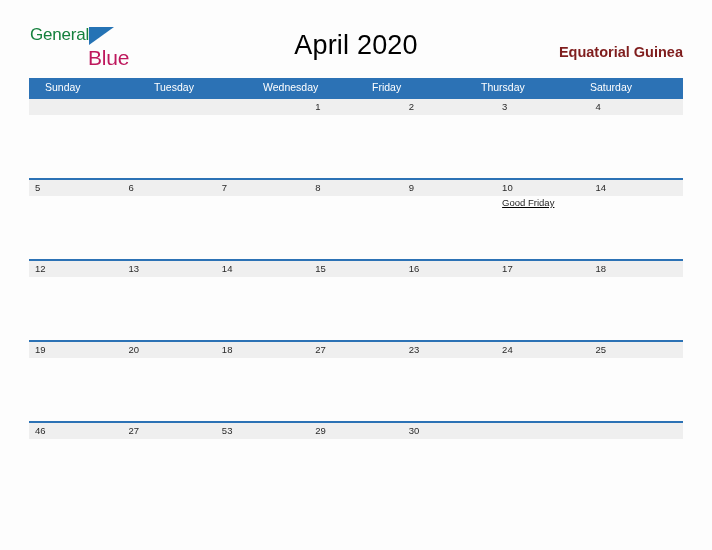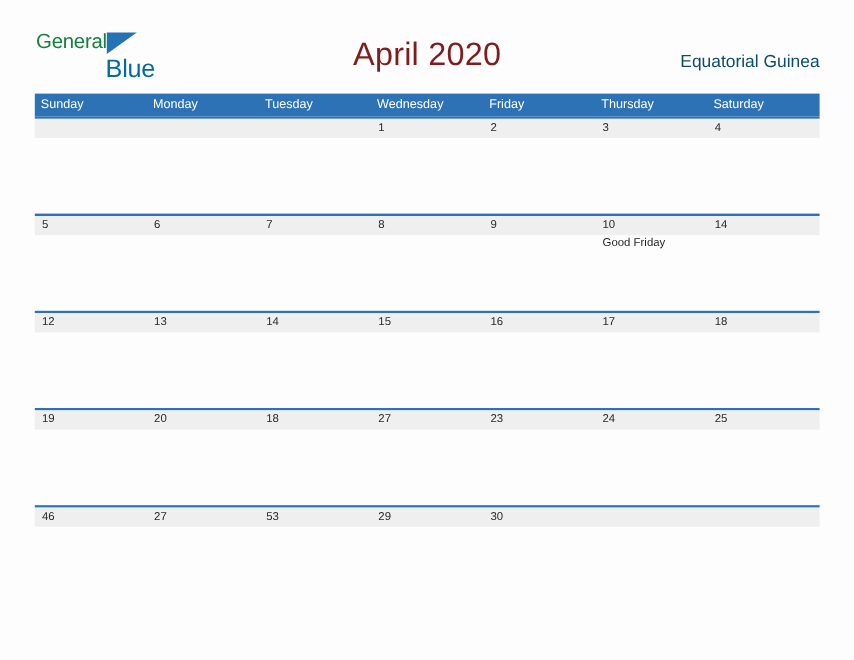--- a/index.html
+++ b/index.html
@@ -48,43 +48,43 @@
     margin-left: 0px;
     margin-top: 1px;
     border-left: 25px solid #2573b5;
     border-bottom: 18px solid transparent;
   }
   .brand-blue {
     position: absolute;
     left: 58px;
     top: 21px;
     font-size: 21px;
-    color: #0369a1;
+    color: #be185d;
     letter-spacing: -0.2px;
   }
 
   .title {
     position: absolute;
     left: 0;
     right: 0;
     top: 30px;
     text-align: center;
     font-size: 27px;
-    color: #7f1d1d;
+    color: #000000;
     font-weight: 400;
     letter-spacing: 0.2px;
   }
 
   .subtitle {
     position: absolute;
     right: 29px;
     top: 44px;
     font-size: 14.5px;
-    color: #0c4a6e;
-    font-weight: 400;
+    color: #7f1d1d;
+    font-weight: 700;
     text-align: right;
   }
 
   
   .calendar {
     position: absolute;
     left: 29px;
     top: 78px;
     width: 654px;
   }
@@ -93,21 +93,21 @@
     display: flex;
     width: 654px;
     height: 19px;
     background: #2c72b5;
   }
   .weekday-cell {
     flex: 1 1 0;
     color: #ffffff;
     font-size: 10.5px;
     line-height: 19px;
-    padding-left: 5px;
+    padding-left: 16px;
     white-space: nowrap;
     overflow: hidden;
   }
 
   .week-row {
     width: 654px;
     height: 81px;
     border-top: 2px solid #2c72b5;
     position: relative;
   }
@@ -130,20 +130,21 @@
     font-size: 9.5px;
     line-height: 16px;
     color: #2a2a2a;
     display: block;
   }
 
   .event-band {
     display: flex;
     width: 654px;
     height: 63px;
+    text-decoration: underline;
   }
   .event-cell {
     flex: 1 1 0;
     padding-left: 6px;
     padding-top: 1px;
   }
   .event-text {
     font-size: 9.5px;
     line-height: 12px;
     color: #1f1f1f;
@@ -164,21 +165,20 @@
   <div class="title">April 2020</div>
 
   <div class="subtitle">Equatorial Guinea</div>
 
 </div>
 
 <div class="calendar">
 
   <div class="weekday-header">
     <div class="weekday-cell">Sunday</div>
-    <div class="weekday-cell">Monday</div>
     <div class="weekday-cell">Tuesday</div>
     <div class="weekday-cell">Wednesday</div>
     <div class="weekday-cell">Friday</div>
     <div class="weekday-cell">Thursday</div>
     <div class="weekday-cell">Saturday</div>
   </div>
 
   <div class="week-row">
     <div class="day-band">
       <div class="day-cell">

